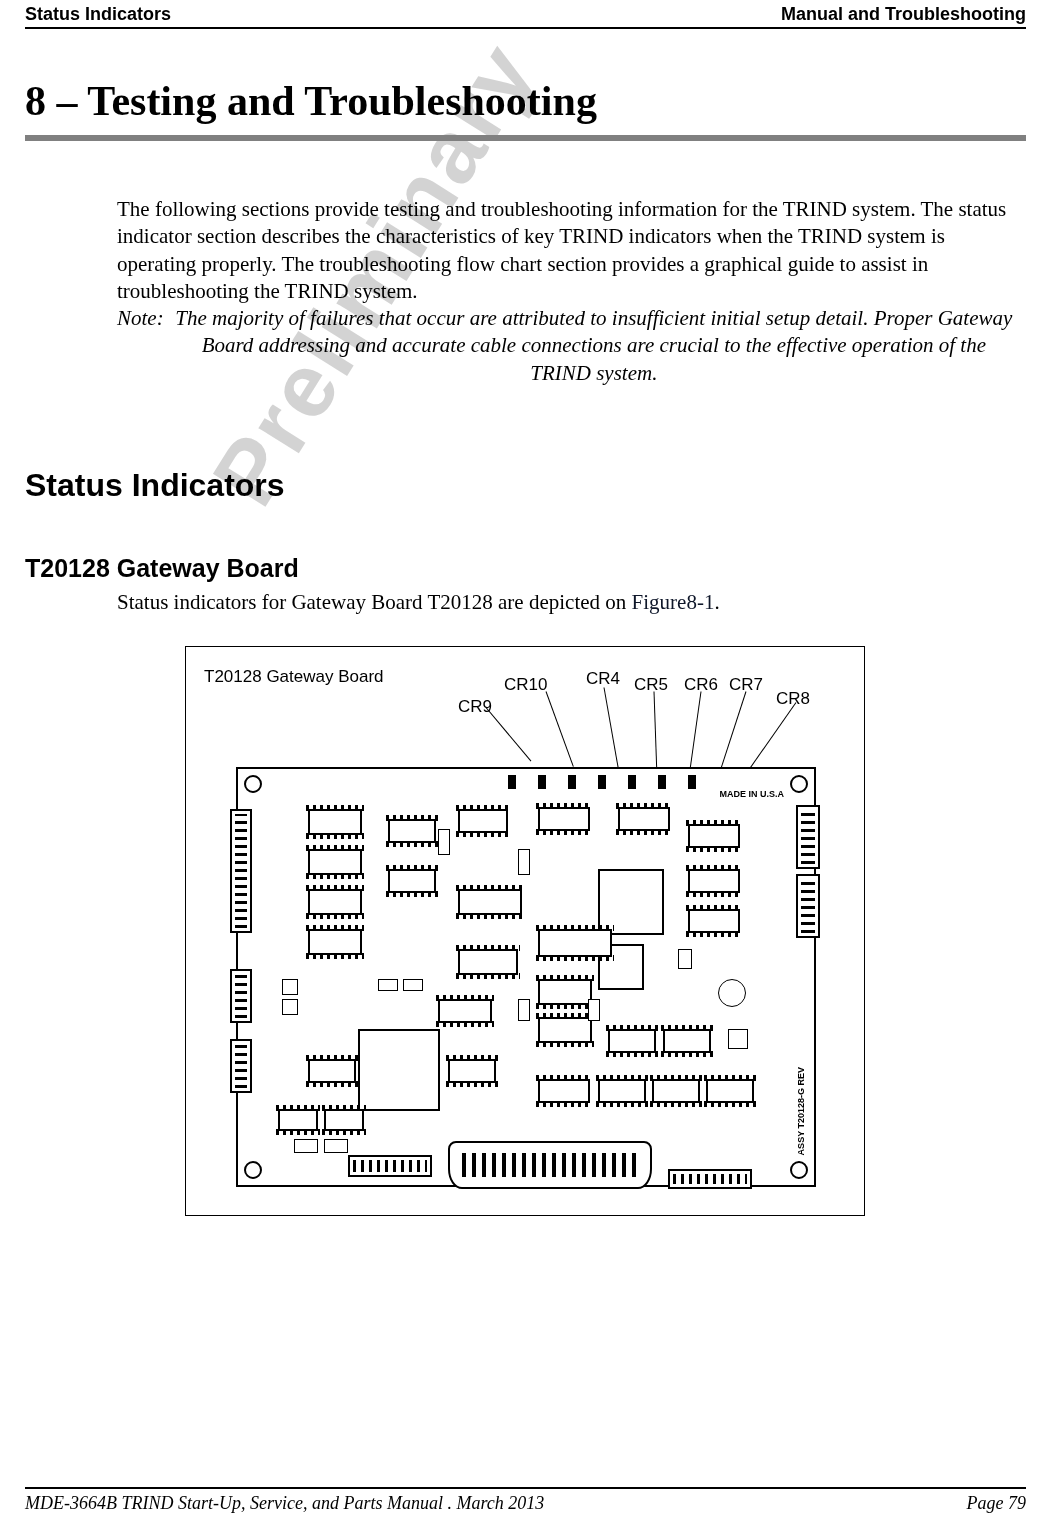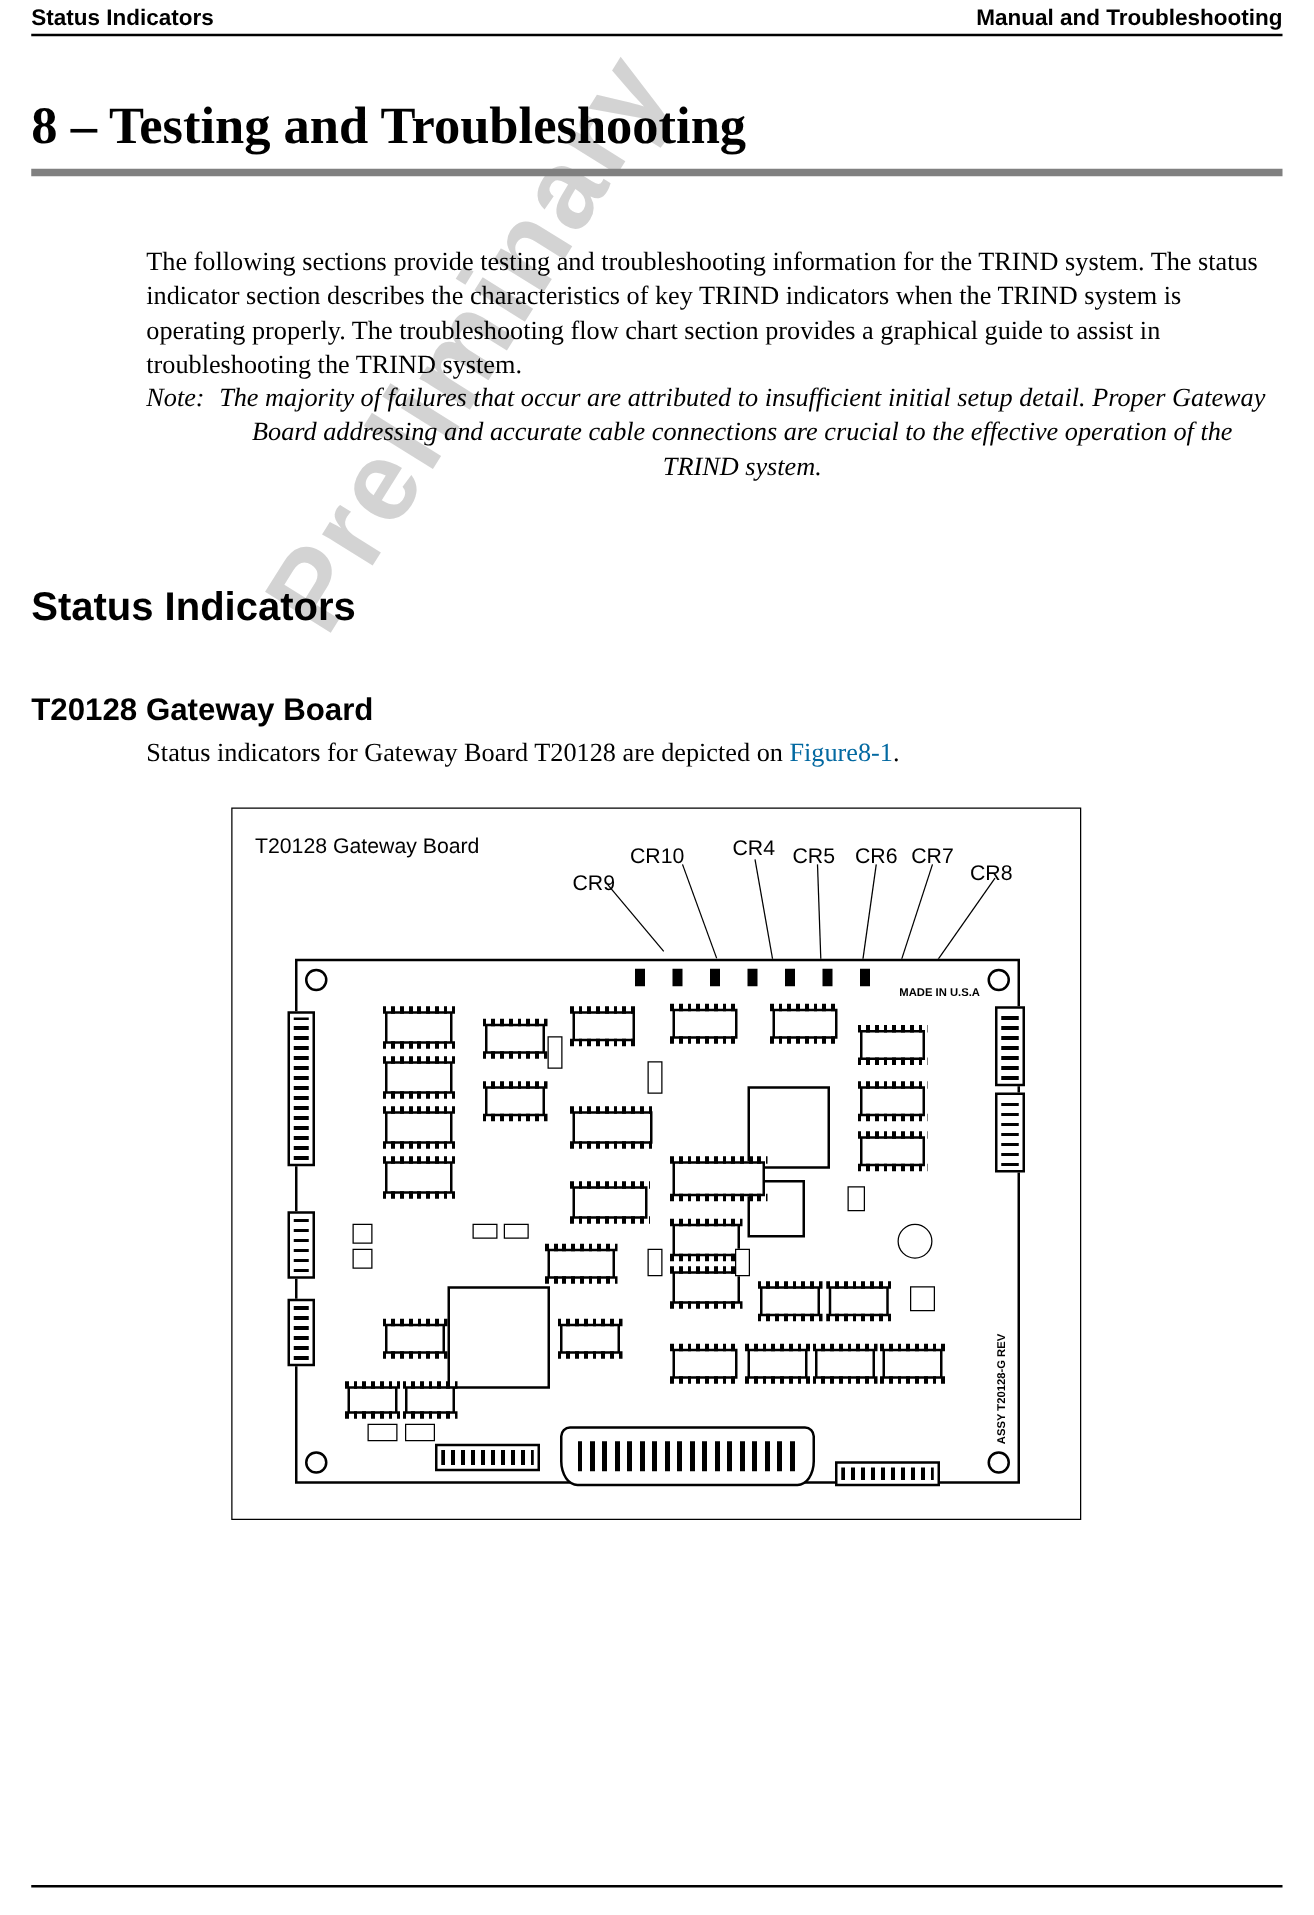--- a/index.html
+++ b/index.html
@@ -76,21 +76,21 @@
     margin-bottom: 6px;
   }
   .figure-caption {
     font-family: Arial, Helvetica, sans-serif;
     font-weight: bold;
     font-size: 19px;
     margin-left: 160px;
     margin-top: 40px;
   }
   .link-text {
-    color: #0369a1;
+    color: #0f172a;
   }
   .watermark {
     position: absolute;
     left: 280px;
     top: 420px;
     font-family: Arial, Helvetica, sans-serif;
     font-weight: bold;
     font-size: 90px;
     color: rgba(128,128,128,0.35);
     transform: rotate(-58deg);
@@ -302,14 +302,18 @@
         <div class="tiny" style="left:140px; top:210px; width:18px; height:10px;"></div>
         <div class="tiny" style="left:165px; top:210px; width:18px; height:10px;"></div>
         <div class="tiny" style="left:56px; top:370px; width:22px; height:12px;"></div>
         <div class="tiny" style="left:86px; top:370px; width:22px; height:12px;"></div>
       </div>
     </div>
   </div>
 
   <div class="footer">
     <hr class="footer-rule">
+    <div class="footer-row">
+      <span>MDE-3664B TRIND Start-Up, Service, and Parts Manual . March 2013</span>
+      <span class="page-num">Page 79</span>
+    </div>
   </div>
 </div>
 
 </body></html>

